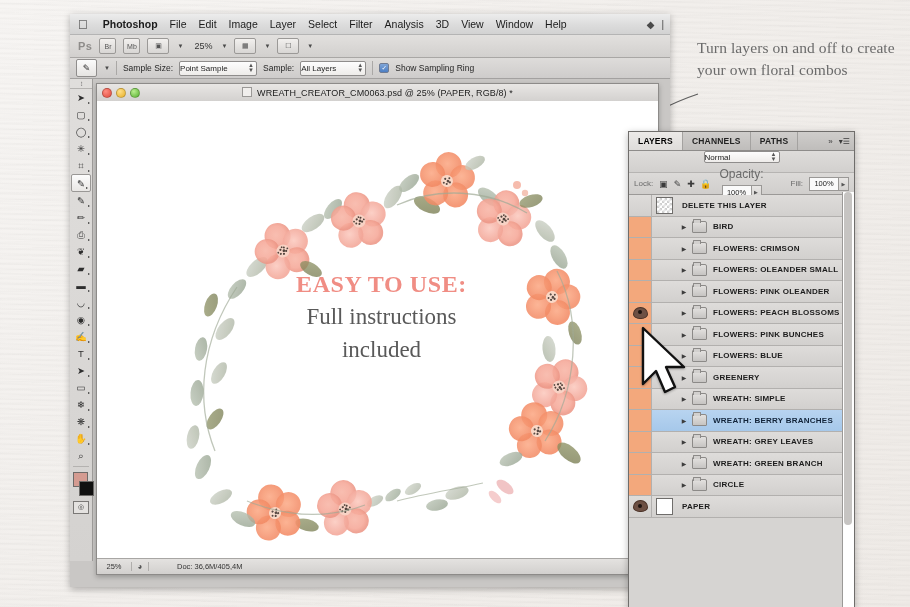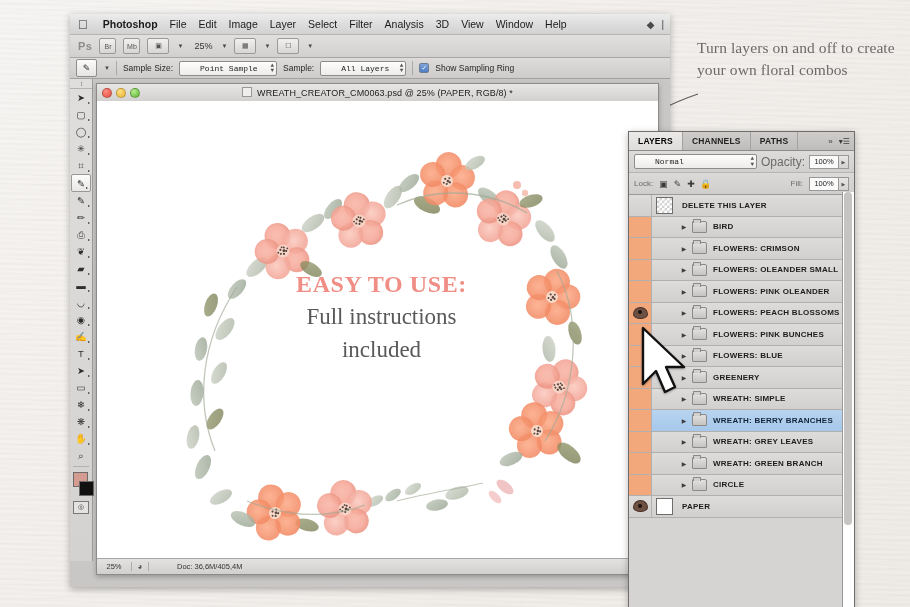--- a/index.html
+++ b/index.html
@@ -60,21 +60,21 @@
     background:linear-gradient(180deg,#dedcda 0%,#cecccb 100%);
     border-bottom:1px solid #a3a1a0;font-size:8.5px;color:#262626;
   }
   .tool-well{width:19px;height:16px;border:1px solid #8f8d8c;border-radius:2px;
     background:linear-gradient(180deg,#fbfbfb,#e6e4e2);display:flex;align-items:center;justify-content:center;font-size:9px;}
   .sep{width:1px;height:14px;background:#aaa8a6;}
   .combo{
     height:13px;min-width:72px;border:1px solid #8f8d8c;border-radius:2px;
     background:linear-gradient(180deg,#fdfdfd,#eeecea);
     display:flex;align-items:center;justify-content:space-between;
-    padding:0 2px 0 20px;font-size:8px;color:#1d1d1d;font-family:Liberation Mono, monospace;
+    padding:0 2px 0 0;font-size:8px;color:#1d1d1d;
   }
   .combo .arrows{font-size:6px;color:#555;line-height:.85;display:flex;flex-direction:column;}
   .chk{width:8px;height:8px;border:1px solid #6f7b93;border-radius:2px;
     background:linear-gradient(180deg,#7fa5d8,#4c7ec4);color:#fff;font-size:6.5px;
     display:flex;align-items:center;justify-content:center;line-height:1;}
   
   #workspace{position:relative;height:511px;background:#c9c7c5;}
   #toolbox{
     position:absolute;left:0;top:0;width:22px;height:482px;
     background:linear-gradient(180deg,#e0dedc 0%,#d4d2d0 100%);
@@ -129,21 +129,21 @@
     box-shadow:0 2px 7px rgba(0,0,0,.28);overflow:hidden;
     font-size:8.5px;color:#1a1a1a;
   }
   #panel-tabs{height:18px;display:flex;align-items:stretch;
     background:linear-gradient(180deg,#cfcdcb,#bfbdbb);border-bottom:1px solid #8e8c8a;position:relative;}
   #panel-tabs .tab{padding:0 9px;display:flex;align-items:center;font-size:8.5px;font-weight:bold;
     color:#222;border-right:1px solid #a4a2a0;letter-spacing:.2px;}
   #panel-tabs .tab.active{background:linear-gradient(180deg,#eceae8,#dedcda);color:#000;}
   #panel-tabs .right{position:absolute;right:4px;top:0;height:100%;display:flex;align-items:center;gap:6px;color:#3a3a3a;font-size:8px;}
   #blendrow{height:21px;display:flex;align-items:center;gap:4px;padding:0 5px;
-    background:linear-gradient(180deg,#dedcda,#d2d0ce);border-bottom:1px solid #b6b4b2;}
+    background:linear-gradient(180deg,#dedcda,#d2d0ce);border-bottom:1px solid #b6b4b2;flex-direction:column;}
   #blendrow .blend{flex:1;max-width:105px;}
   #blendrow .lbl{font-size:12px;color:#6a6a6a;}
   .numfld{height:12px;width:28px;border:1px solid #9a9896;background:#fafafa;
     display:flex;align-items:center;justify-content:center;font-size:7.5px;color:#222;}
   .numstep{width:9px;height:12px;border:1px solid #9a9896;border-left:none;
     background:linear-gradient(180deg,#e8e6e4,#d4d2d0);display:flex;align-items:center;justify-content:center;font-size:5px;color:#555;}
   #lockrow{height:21px;display:flex;align-items:center;gap:6px;padding:0 5px;
     background:linear-gradient(180deg,#dcdad8,#d0cecc);border-bottom:1px solid #9b9997;}
   #lockrow .lbl{font-size:8px;color:#6a6a6a;}
   #lockrow .li{font-size:9px;color:#3b3b3b;}

